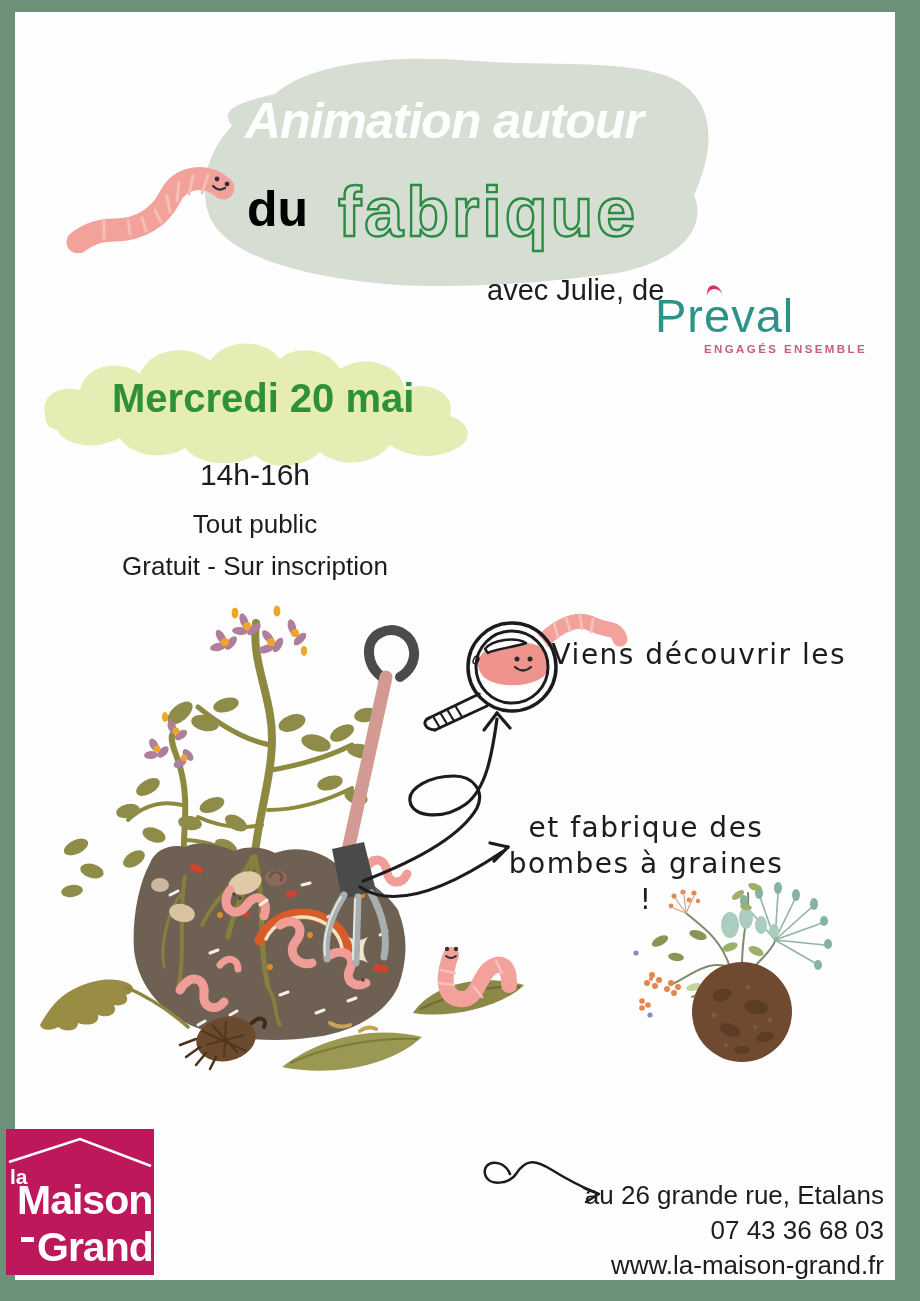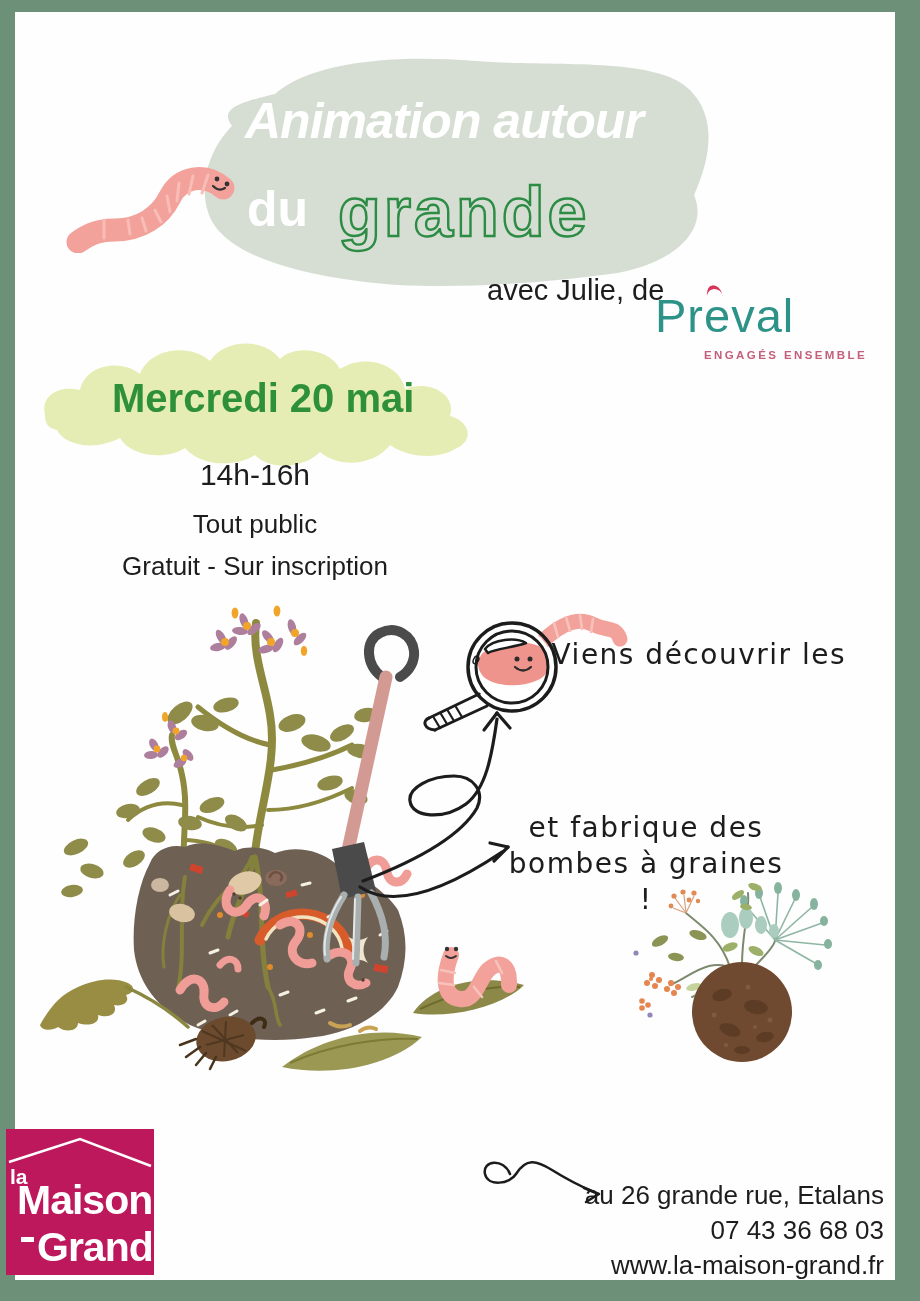--- a/index.html
+++ b/index.html
@@ -2,31 +2,31 @@
 <html><head>
 <meta charset="utf-8">
 <style>
   html,body{margin:0;padding:0;}
   body{width:920px;height:1301px;position:relative;background:#6d9078;overflow:hidden;
        font-family:"Liberation Sans",sans-serif;color:#1d1d1d;}
   .sheet{position:absolute;left:15px;top:12px;right:25px;bottom:21px;background:#fefefe;}
   .abs{position:absolute;}
   
   .title-l1{left:245px;top:92px;font-size:50px;font-weight:bold;letter-spacing:-1px;color:#ffffff;font-style:italic;}
-  .title-du{left:247px;top:180px;font-size:50px;font-weight:bold;color:#ffffff;}
+  .title-du{left:247px;top:180px;font-size:50px;font-weight:bold;color:#000000;}
   .title-compost{left:338px;top:172px;font-size:70px;font-weight:800;letter-spacing:3px;
       color:transparent;-webkit-text-stroke:2.4px #2c8c44;}
   .byline{left:487px;top:274px;font-size:29px;color:#1d1d1d;}
   
   .preval{left:655px;top:288px;width:212px;}
   .preval-name{font-size:47px;color:#2d9389;letter-spacing:1px;}
   .accent-e{position:relative;}
   .accent-mark{position:absolute;left:2px;top:-4px;width:16px;height:10px;
       border-top:4.5px solid #d6355a;border-radius:50% 60% 0 0/100% 100% 0 0;transform:rotate(-10deg);}
-  .preval-tagline{margin-top:6px;text-align:right;font-size:11.5px;letter-spacing:2.4px;
+  .preval-tagline{margin-top:0;text-align:right;font-size:11.5px;letter-spacing:2.4px;
       color:#c4607a;font-weight:bold;}
   
   .date-text{left:112px;top:376px;font-size:40px;font-weight:bold;color:#2e9139;}
   .info{left:95px;top:458px;width:320px;text-align:center;}
   .info .time{font-size:30px;}
   .info .audience{font-size:26px;margin-top:17px;}
   .info .terms{font-size:26px;margin-top:11px;}
   
   .note{font-family:"DejaVu Sans",sans-serif;font-size:28px;letter-spacing:1.5px;color:#1c1c1c;}
   .note-discover{top:636px;right:74px;text-align:right;line-height:38px;}
@@ -63,21 +63,21 @@
     <path d="M70,62 L72,76"></path>
       <path d="M46,62 L46,80"></path>
   </g>
   <circle cx="159" cy="21" r="2.4" fill="#333"></circle>
     <circle cx="169" cy="26" r="2.4" fill="#333"></circle>
   <path d="M155,28 q6,6 12,2" fill="none" stroke="#333" stroke-width="2.2" stroke-linecap="round"></path>
 </svg>
 
 <div class="abs title-l1">Animation autour</div>
 <div class="abs title-du">du</div>
-<div class="abs title-compost">grande</div>
+<div class="abs title-compost">fabrique</div>
 
 <div class="abs byline">avec Julie, de</div>
 
 <div class="abs preval">
   <div class="preval-name"><span>Pr</span><span class="accent-e"><i class="accent-mark"></i><span>e</span></span><span>val</span></div>
   <div class="preval-tagline">ENGAGÉS ENSEMBLE</div>
 </div>
 
 <svg class="abs" style="left:35px;top:340px;" width="445" height="130" viewBox="0 0 445 130">
   <path fill="#e6edb4" d="M10,75 C5,55 25,45 45,50 C50,25 85,18 105,34 C115,8 155,3 175,21

